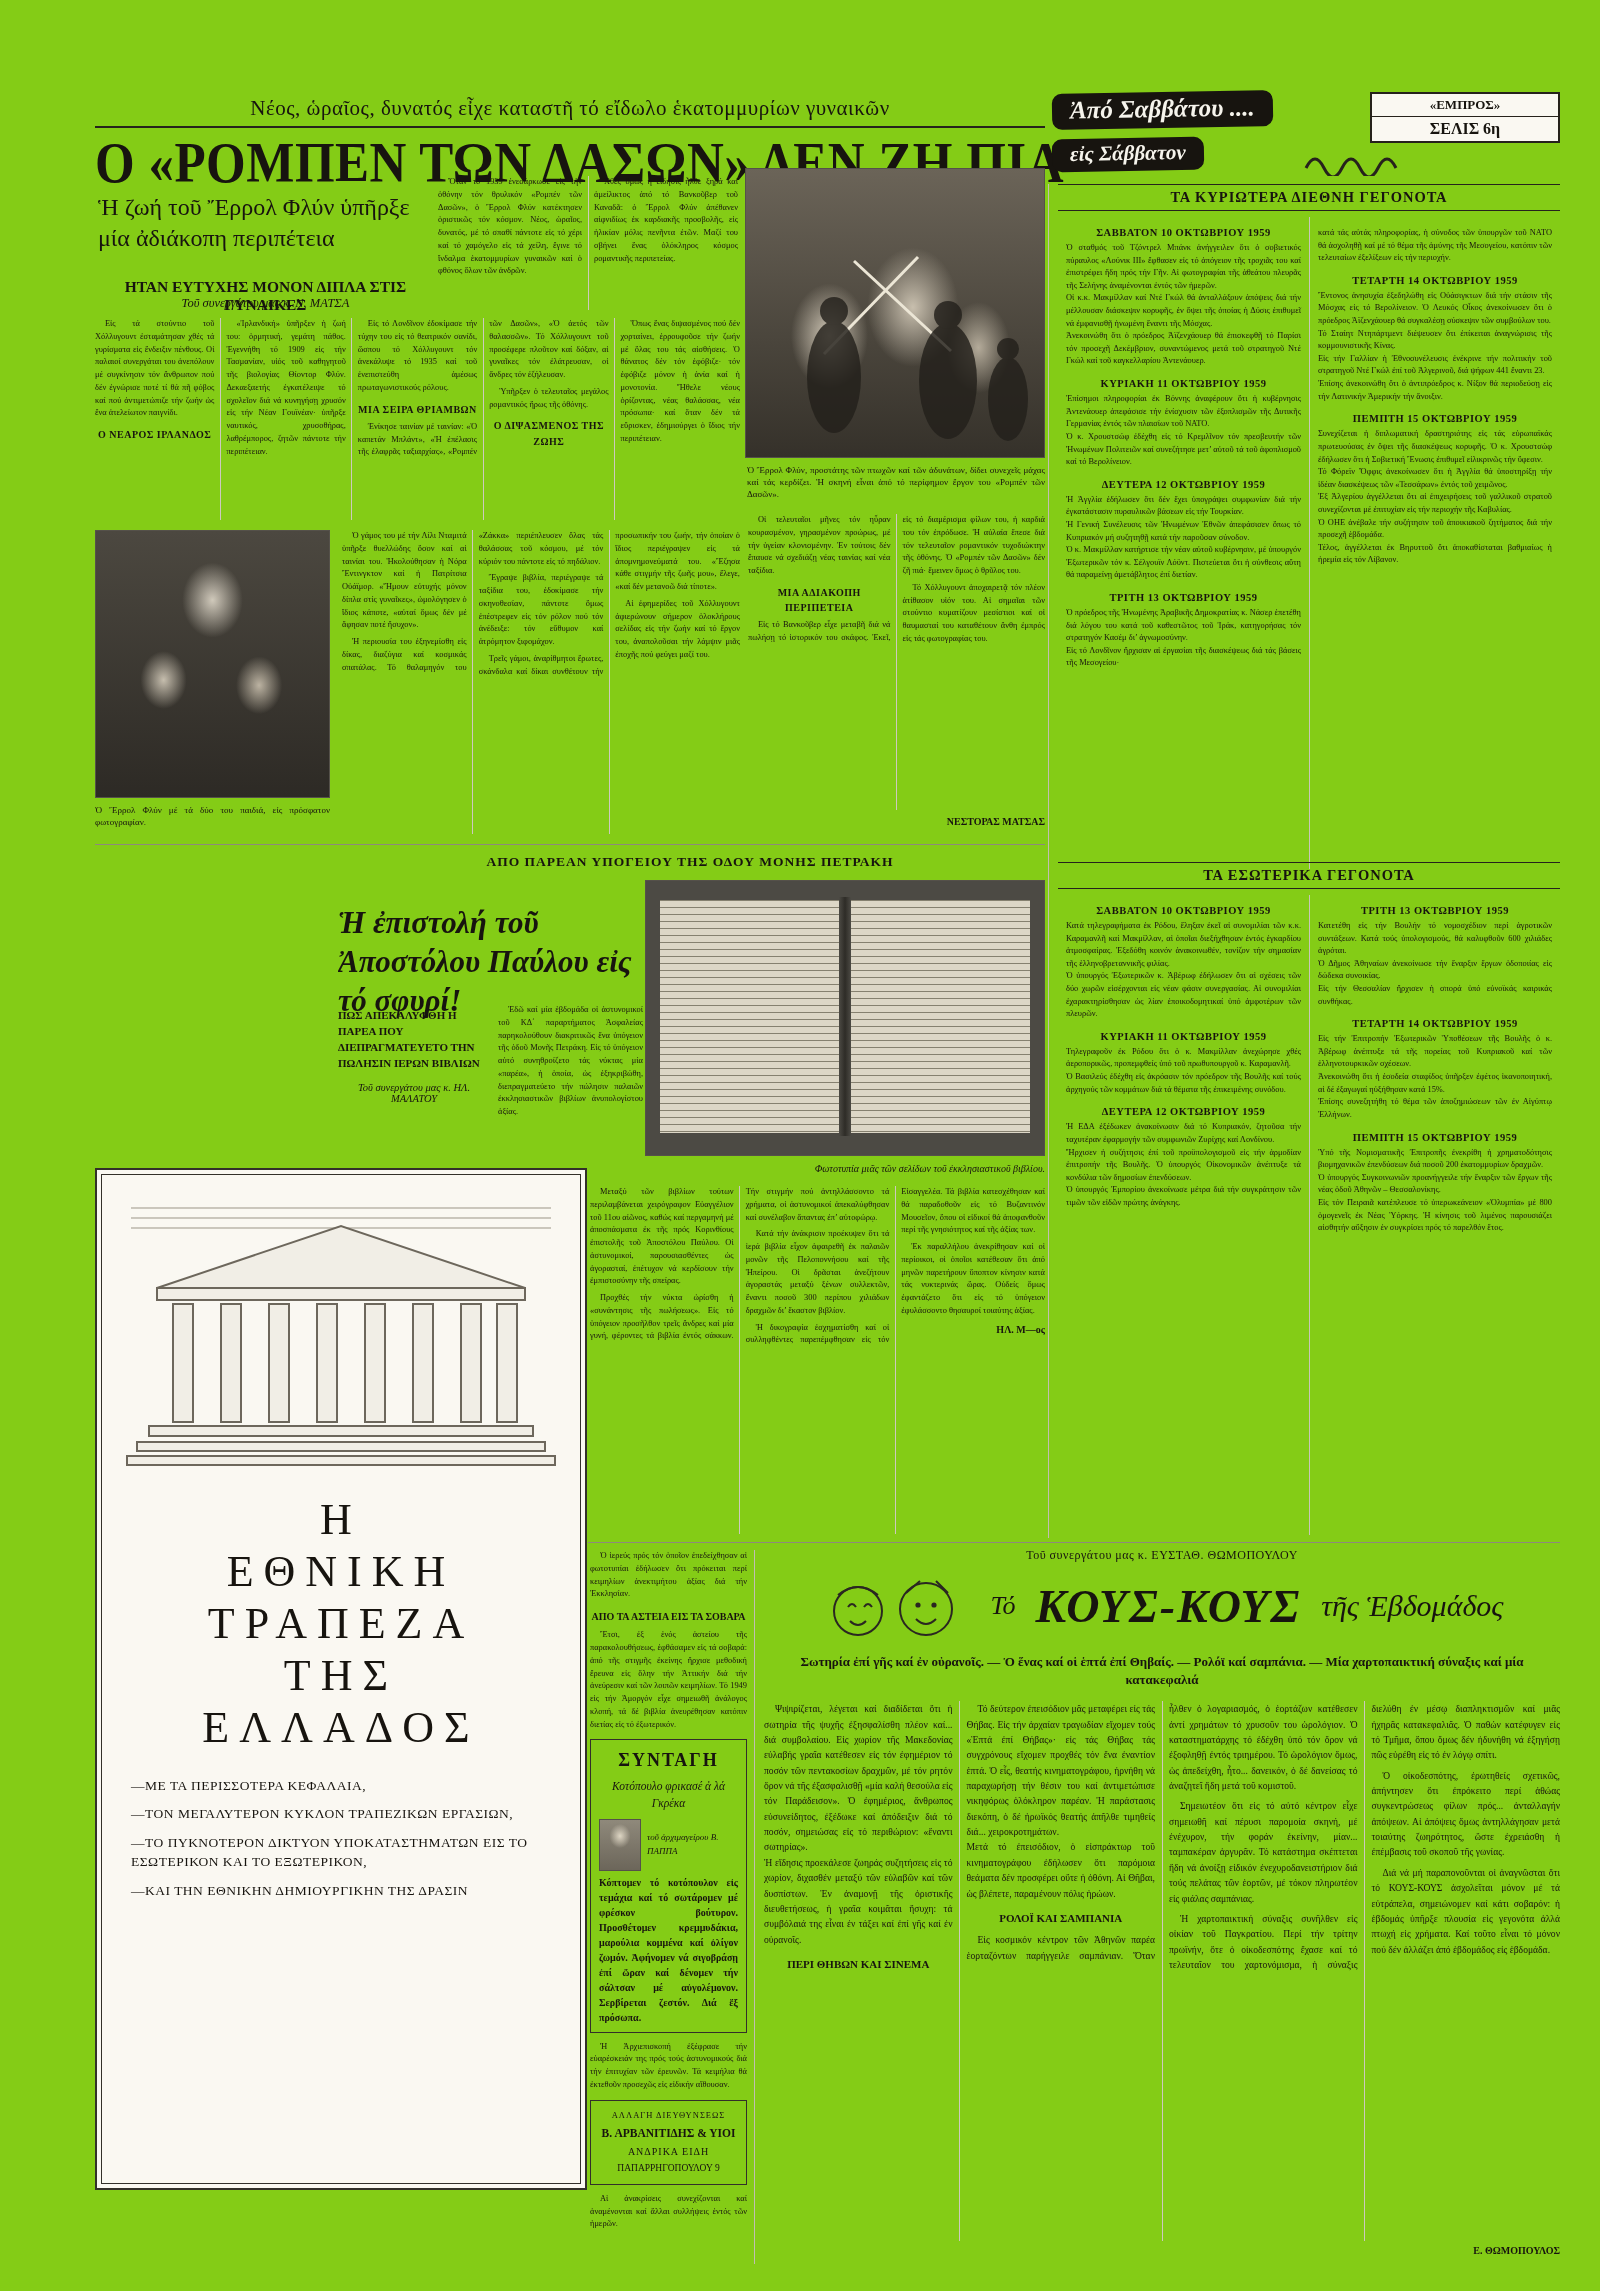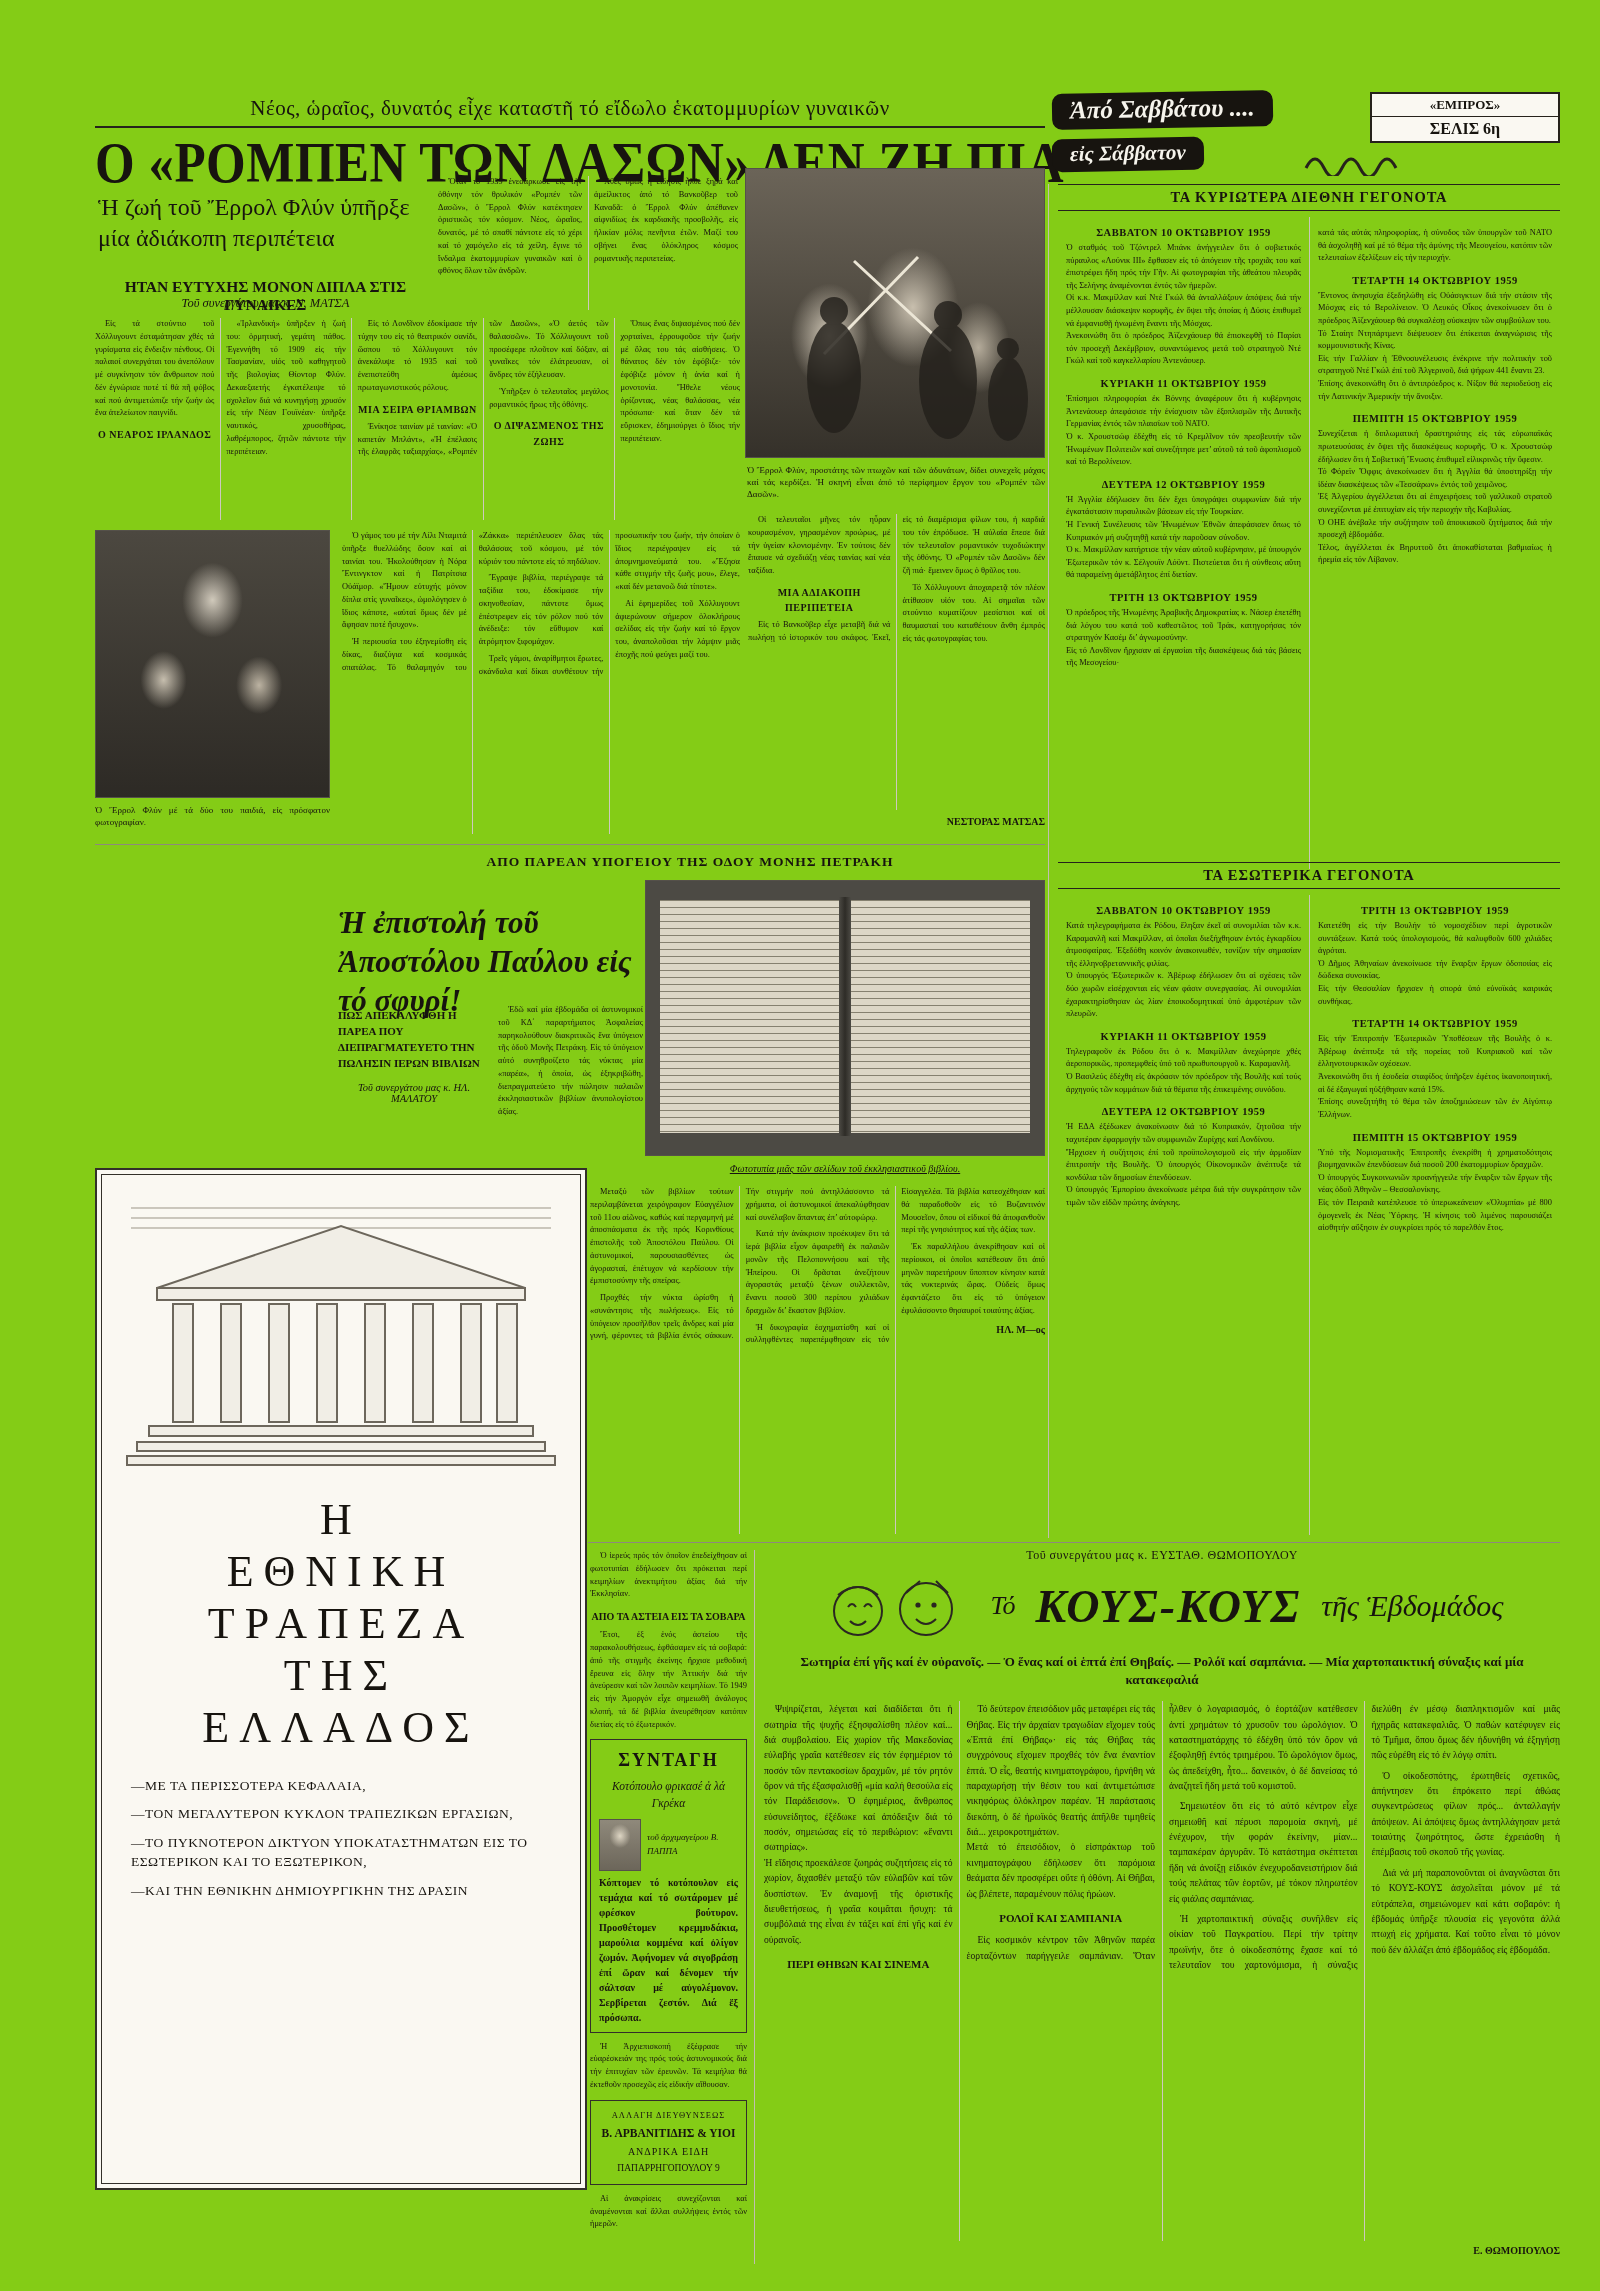--- a/index.html
+++ b/index.html
@@ -39,21 +39,21 @@
   .colflow p { margin-bottom:4px; text-indent:10px; white-space:pre-line; }
   .colflow h4 { font-size:10px; text-align:center; margin:7px 0 4px; letter-spacing:0.5px; }
   .single { font-size:8.4px; line-height:1.52; text-align:justify; overflow:hidden; }
   .single p { margin-bottom:5px; text-indent:10px; }
   .single h4 { font-size:10px; text-align:center; margin:8px 0 5px; }
 
   .deck { font-size:24px; line-height:1.3; }
   .subdeck { font-size:15.5px; font-weight:bold; text-align:center; margin-top:6px; }
   .byline { font-size:12.5px; font-style:italic; text-align:center; }
   .caption { font-size:9px; line-height:1.35; text-align:justify; }
-  .caption-c { text-align:center; font-style:italic;text-decoration:underline; }
+  .caption-c { text-align:right; font-style:italic; }
   .sig { font-size:10px; font-weight:bold; text-align:right; }
 
   
   .photo-frame { border:1px solid #55514a; }
   .still { background:
       radial-gradient(55px 75px at 28% 58%, #d4cbba 0%, transparent 70%),
       radial-gradient(65px 85px at 56% 48%, #c8bfae 0%, transparent 70%),
       radial-gradient(45px 65px at 78% 62%, #b4ab9a 0%, transparent 70%),
       linear-gradient(180deg,#6b6458,#4a453c 60%,#35312a); }
   .portrait { background:

